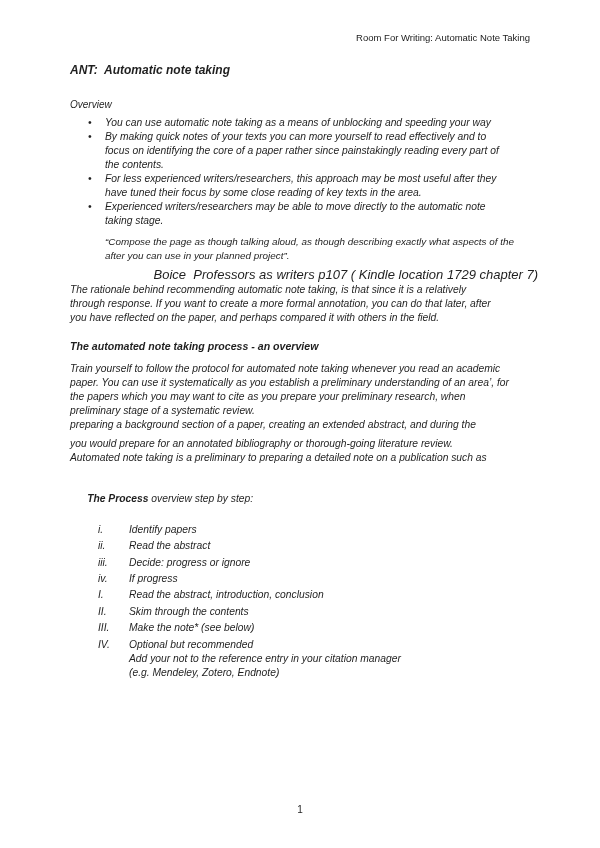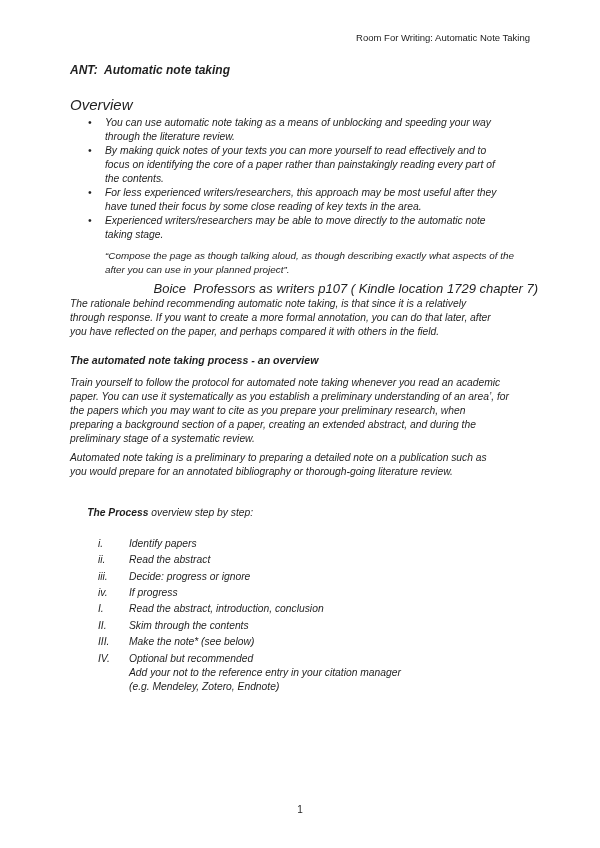--- a/index.html
+++ b/index.html
@@ -32,21 +32,21 @@
   }
   .doc-title {
     margin: 63px 0 0 0;
     font-size: 12px;
     font-weight: bold;
     line-height: 15px;
     white-space: pre;
   }
   .overview-label {
     margin-top: 20px;
-    font-size: 15px;
+    font-size: 10px;
     line-height: 14px;
   }
   .body-text, .steps { font-size: 10.3px; line-height: 14px; }
   .body-text div, .lines div, .stext div, .btext div { white-space: pre; }
 
   ul.bullets {
     list-style: none;
     margin: 4px 0 0 0;
     padding: 0;
   }
@@ -128,26 +128,26 @@
   <div class="content">
 
     <h1 class="doc-title">ANT:  Automatic note taking</h1>
 
     <div class="overview-label">Overview</div>
 
     <ul class="bullets">
 
         <li>
           <span class="marker">•</span>
-          <span class="btext"><div>You can use automatic note taking as a means of unblocking and speeding your way</div><div>through the literature review.</div></span>
-        </li>
-
-        <li>
-          <span class="marker">•</span>
-          <span class="btext"><div>By making quick notes of your texts you can more yourself to read effectively and to</div><div>focus on identifying the core of a paper rather than painstakingly reading every part of</div><div>the contents.</div></span>
+          <span class="btext"><div>You can use automatic note taking as a means of unblocking and speeding your way</div></span>
+        </li>
+
+        <li>
+          <span class="marker">•</span>
+          <span class="btext"><div>By making quick notes of your texts you can more yourself to read effectively and to</div><div>focus on identifying the core of a paper rather since painstakingly reading every part of</div><div>the contents.</div></span>
         </li>
 
         <li>
           <span class="marker">•</span>
           <span class="btext"><div>For less experienced writers/researchers, this approach may be most useful after they</div><div>have tuned their focus by some close reading of key texts in the area.</div></span>
         </li>
 
         <li>
           <span class="marker">•</span>
           <span class="btext"><div>Experienced writers/researchers may be able to move directly to the automatic note</div><div>taking stage.</div></span>
@@ -166,27 +166,27 @@
         <div>through response. If you want to create a more formal annotation, you can do that later, after</div>
         <div>you have reflected on the paper, and perhaps compared it with others in the field.</div>
       </div>
 
     <h2 class="section-heading">The automated note taking process - an overview</h2>
 
     <div class="body-text para1 lines">
         <div>Train yourself to follow the protocol for automated note taking whenever you read an academic</div>
         <div>paper. You can use it systematically as you establish a preliminary understanding of an area’, for</div>
         <div>the papers which you may want to cite as you prepare your preliminary research, when</div>
+        <div>preliminary stage of a systematic review.</div>
         <div>preparing a background section of a paper, creating an extended abstract, and during the</div>
-        <div>preliminary stage of a systematic review.</div>
       </div>
 
     <div class="body-text para2 lines">
+        <div>you would prepare for an annotated bibliography or thorough-going literature review.</div>
         <div>Automated note taking is a preliminary to preparing a detailed note on a publication such as</div>
-        <div>you would prepare for an annotated bibliography or thorough-going literature review.</div>
       </div>
 
     <div class="process-label">
       <span class="bold">The Process</span><span> overview step by step:</span>
     </div>
 
     <ol class="steps">
 
         <li>
           <span class="num">i.</span>

